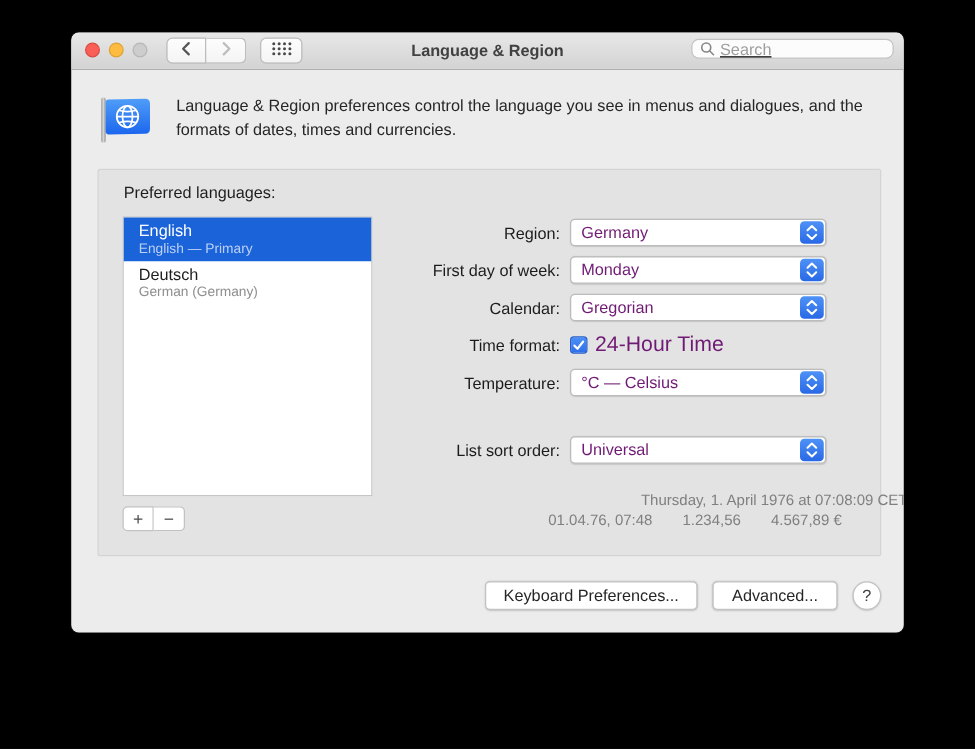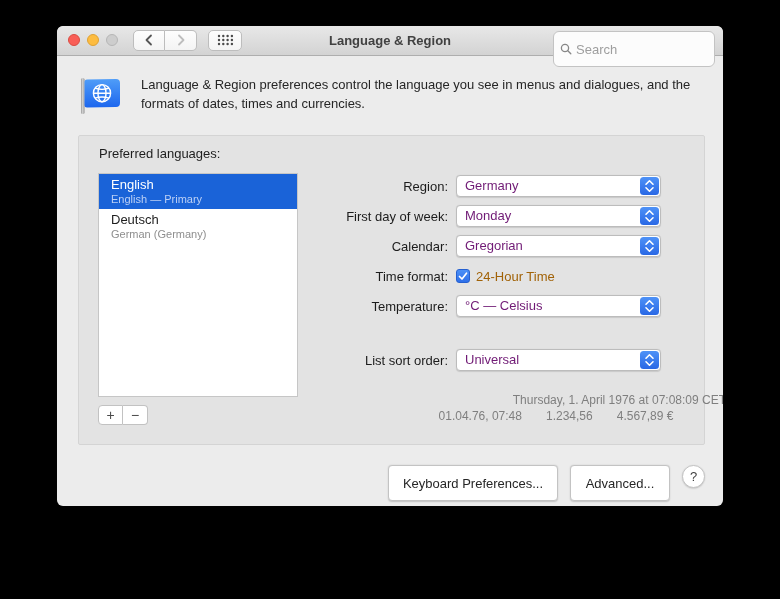--- a/index.html
+++ b/index.html
@@ -16,22 +16,22 @@
   .tl.gray{left:49px;background:#cdcdcd;border:1px solid #b6b6b6;}
   .navgroup{position:absolute;left:76px;top:4px;display:flex;}
   .navbtn{width:32px;height:21px;background:linear-gradient(#fdfdfd,#f4f4f4);border:1px solid #bdbdbd;
           display:flex;align-items:center;justify-content:center;}
   .navbtn.back{border-radius:5px 0 0 5px;}
   .navbtn.fwd{border-radius:0 5px 5px 0;border-left:none;}
   .showall{position:absolute;left:151px;top:4px;width:34px;height:21px;background:linear-gradient(#fdfdfd,#f4f4f4);
            border:1px solid #bdbdbd;border-radius:5px;display:flex;align-items:center;justify-content:center;}
   .wtitle{position:absolute;left:0;right:0;top:0;height:30px;line-height:30px;text-align:center;
           font-size:13px;font-weight:600;color:#414141;pointer-events:none;}
-  .search{position:absolute;right:8px;top:5px;width:162px;height:36px;background:#fcfcfc;
-          border:1px solid #c3c3c3;border-radius:6px;display:flex;align-items:center;padding:0 6px;}
+  .search{position:absolute;right:8px;top:5px;width:162px;height:16px;background:#fcfcfc;
+          border:1px solid #c3c3c3;border-radius:6px;display:flex;align-items:center;padding:0 6px;text-decoration:underline;}
   .search input{border:none;outline:none;background:transparent;font-size:13px;color:#333;width:125px;padding:0;margin-left:4px;}
   .search input::placeholder{color:#9e9e9e;}
   
   .header-icon{position:absolute;left:22px;top:50px;width:44px;height:40px;}
   .header-text{position:absolute;left:84px;top:49px;width:585px;font-size:13px;line-height:19px;color:#262626;}
   
   .panel{position:absolute;left:21px;top:109px;width:627px;height:310px;background:#e3e3e3;
          border:1px solid #d4d4d4;border-radius:2px;}
   .pl-label{position:absolute;left:20px;top:10px;font-size:13px;color:#1e1e1e;}
   .langlist{position:absolute;left:19px;top:37px;width:200px;height:224px;background:#ffffff;border:1px solid #c6c6c6;}
@@ -52,25 +52,25 @@
   .frow.gap{margin-top:32px;}
   .flabel{width:129px;text-align:right;margin-right:8px;font-size:13px;color:#1c1c1c;}
   .select{position:relative;width:205px;height:22px;background:#fff;border:1px solid #bcbcbc;border-radius:4px;
           box-shadow:0 .5px 1px rgba(0,0,0,.12);cursor:default;}
   .selval{display:block;font-size:13px;color:#701a75;line-height:20px;padding-left:8px;}
   .stepper{position:absolute;right:1px;top:1px;width:19px;height:18px;border-radius:3.5px;
            background:linear-gradient(#4e92f7,#2968e5);display:flex;align-items:center;justify-content:center;}
   .cbwrap{display:flex;align-items:center;}
   .checkbox{width:14px;height:14px;border-radius:3px;background:linear-gradient(#4b90f7,#2e6fe9);
             border:1px solid #2560d0;display:flex;align-items:center;justify-content:center;cursor:default;}
-  .cblabel{font-size:13px;color:#a16207;margin-left:6px;}
+  .cblabel{font-size:17px;color:#701a75;margin-left:6px;}
   .preview{position:absolute;left:307px;top:256px;width:340px;text-align:right;font-size:12px;color:#7f7f7f;line-height:16px;}
   .preview .l2{display:flex;justify-content:center;gap:24px;}
   
-  .btn{position:absolute;top:439px;height:36px;background:#fff;border:1px solid #c3c3c3;border-radius:4px;
+  .btn{position:absolute;top:439px;height:23px;background:#fff;border:1px solid #c3c3c3;border-radius:4px;
        box-shadow:0 .5px 1.5px rgba(0,0,0,.18);font-size:13px;color:#262626;display:flex;align-items:center;
        justify-content:center;cursor:default;}
   .btn.kb{left:331px;width:170px;}
   .btn.adv{left:513px;width:100px;}
   .helpbtn{position:absolute;left:625px;top:439px;width:23px;height:23px;border-radius:50%;background:#fff;
            border:1px solid #c3c3c3;box-shadow:0 .5px 1.5px rgba(0,0,0,.18);font-size:13px;color:#3f3f3f;
            display:flex;align-items:center;justify-content:center;cursor:default;}
 </style>
 </head>
 <body>

